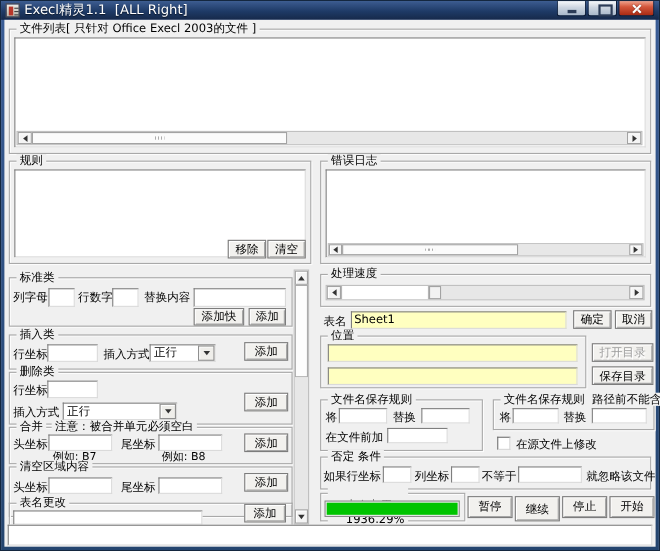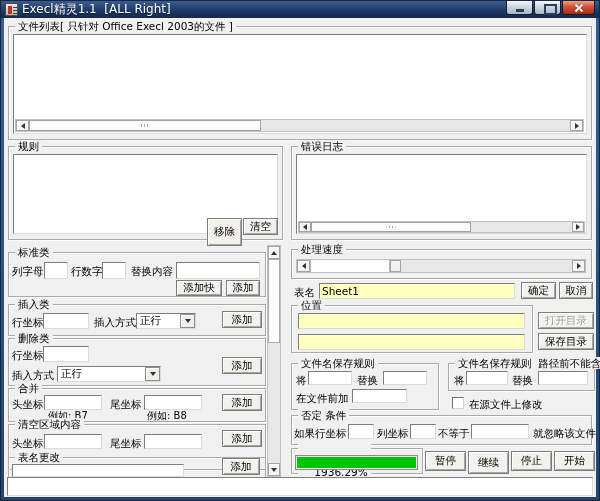--- a/index.html
+++ b/index.html
@@ -92,21 +92,21 @@
   <div class="track"></div>
   <div class="sbtn" style="width:13px;">
       <span class="t-r"></span>
     </div>
 </div>
 
 <div class="grp" style="left:8px;top:146px;width:275px;height:94px;">
   <span class="leg">规则</span>
 </div>
 <div class="list" style="left:13px;top:154px;width:265px;height:80px;"></div>
-<div class="btn" style="left:207px;top:218px;width:35px;height:28px;">移除</div>
+<div class="btn" style="left:207px;top:218px;width:35px;height:17px;">移除</div>
 <div class="btn" style="left:243px;top:218px;width:35px;height:17px;">清空</div>
 
 <div class="grp" style="left:291px;top:146px;width:301px;height:94px;">
   <span class="leg">错误日志</span>
 </div>
 <div class="list" style="left:296px;top:154px;width:291px;height:80px;"></div>
 <div class="hsb" style="left:298px;top:221px;width:287px;height:12px;">
   <div class="sbtn" style="width:12px;">
       <span class="t-l"></span>
     </div>
@@ -152,20 +152,21 @@
 <div class="combo" style="left:57px;top:366px;width:104px;height:16px;">
   <span>正行</span>
   <span class="dd">
       <span class="t-d"></span>
     </span>
 </div>
 <div class="btn" style="left:222px;top:357px;width:40px;height:17px;">添加</div>
 
 <div class="grp" style="left:8px;top:388px;width:258px;height:34px;padding-left:28px;">
   <span class="leg">合并</span>
+  <span class="leg leg2">注意：被合并单元必须空白</span>
 </div>
 <span class="lbl" style="left:12px;top:398px;">头坐标</span>
 <input class="tb" style="left: 44px; top: 395px; width: 58px; height: 15px;">
 <span class="lbl" style="left:110px;top:398px;">尾坐标</span>
 <input class="tb" style="left: 144px; top: 395px; width: 58px; height: 15px;">
 <div class="btn" style="left:222px;top:394px;width:40px;height:17px;">添加</div>
 <span class="lbl hint" style="left:48px;top:410px;">例如: B7</span>
 <span class="lbl hint" style="left:147px;top:410px;">例如: B8</span>
 
 <div class="grp" style="left:8px;top:424px;width:258px;height:46px;">

